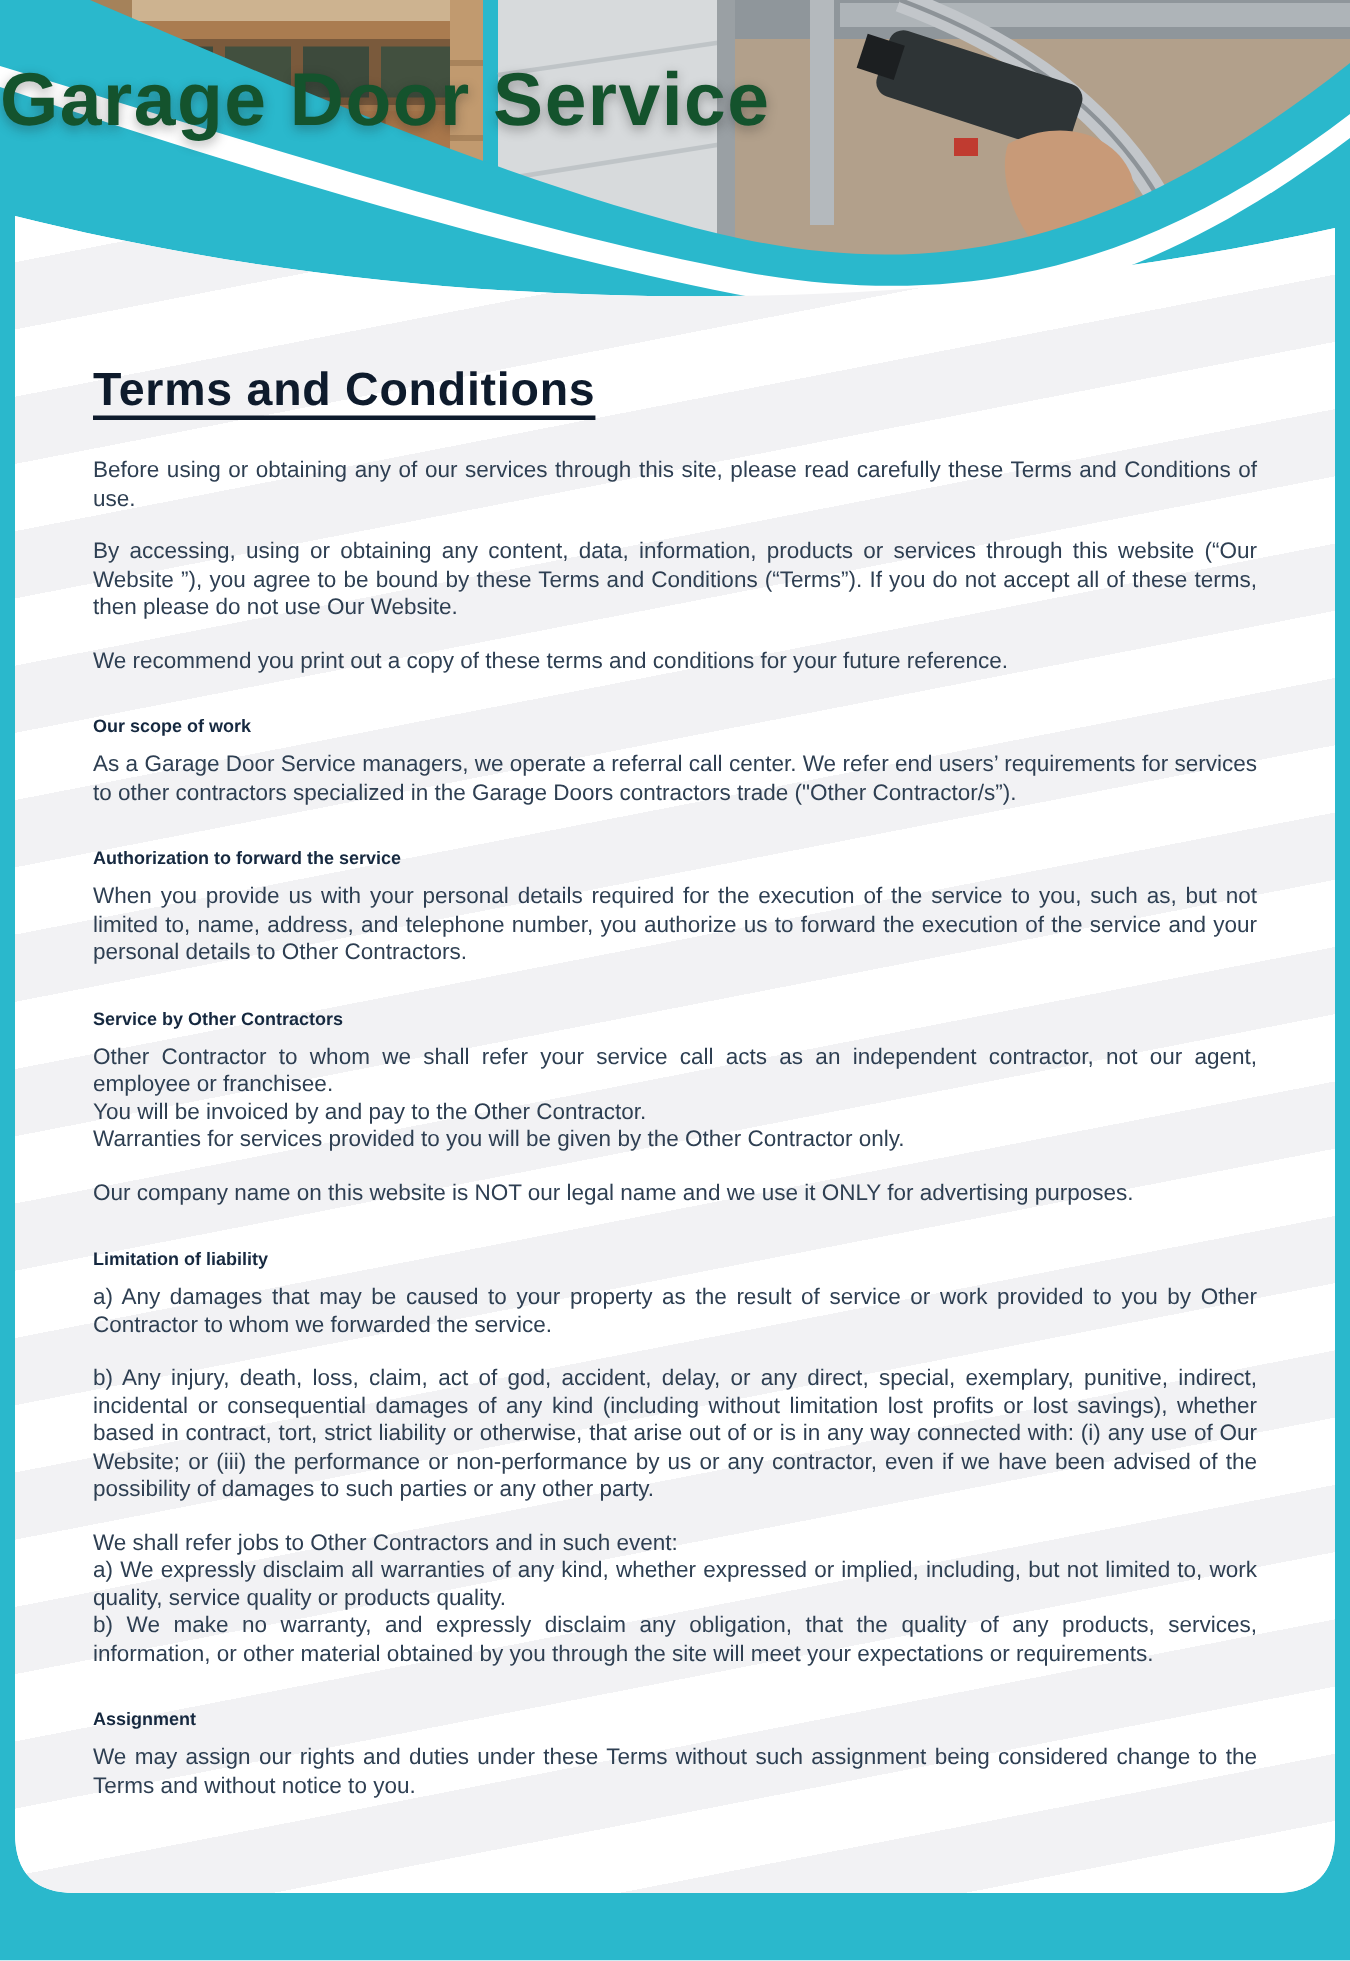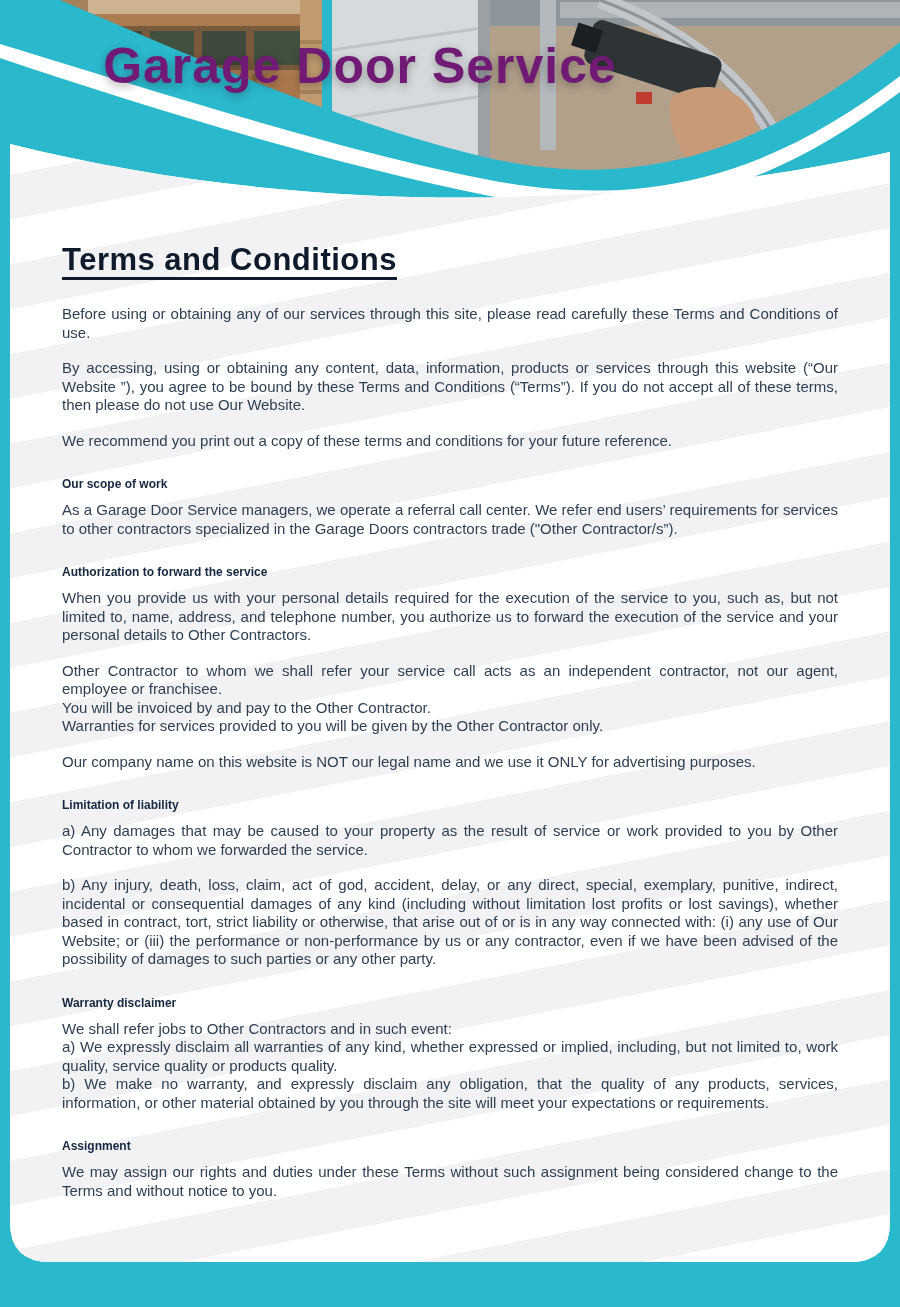--- a/index.html
+++ b/index.html
@@ -7,21 +7,21 @@
   .page{
     position:relative;width:900px;height:1307px;background:#2ab8cc;overflow:hidden;
   }
   
   .header-photos{position:absolute;top:0;left:0;width:900px;height:230px;}
   
   .header-swoosh{position:absolute;top:0;left:0;width:900px;height:240px;}
   
   .brand-title{
     position:absolute;top:34px;left:0;width:720px;height:64px;line-height:64px;
-    text-align:center;color:#701a75;font-size:50px;font-weight:700;letter-spacing:1px;
+    color:#14532d;font-size:50px;font-weight:700;letter-spacing:1px;
     text-shadow:0 3px 8px rgba(30,30,30,.35);white-space:nowrap;
   }
   
   .content-panel{
     position:absolute;top:130px;left:10px;width:880px;height:1132px;
     background:#ffffff;
     background-image:repeating-linear-gradient(169deg,#ffffff 0 44px,#f2f2f4 44px 88px);
     clip-path:path('M0,14 C280,84 600,84 880,22 L880,1092 Q880,1132 840,1132 L40,1132 Q0,1132 0,1092 Z');
   }
   .content-inner{padding:112px 52px 0 52px;}
@@ -112,28 +112,28 @@
       <div>
           <p>Before using or obtaining any of our services through this site, please read carefully these Terms and Conditions of use.</p>
           <p>By accessing, using or obtaining any content, data, information, products or services through this website (“Our Website ”), you agree to be bound by these Terms and Conditions (“Terms”). If you do not accept all of these terms, then please do not use Our Website.</p>
           <p>We recommend you print out a copy of these terms and conditions for your future reference.</p>
         </div>
       <div>
           <h2>Our scope of work</h2>
           <p>As a Garage Door Service managers, we operate a referral call center. We refer end users’ requirements for services to other contractors specialized in the Garage Doors contractors trade ("Other Contractor/s”).</p>
           <h2>Authorization to forward the service</h2>
           <p>When you provide us with your personal details required for the execution of the service to you, such as, but not limited to, name, address, and telephone number, you authorize us to forward the execution of the service and your personal details to Other Contractors.</p>
+          <h2>Service by Other Contractors</h2>
           <p>Other Contractor to whom we shall refer your service call acts as an independent contractor, not our agent, employee or franchisee.
 You will be invoiced by and pay to the Other Contractor.
 Warranties for services provided to you will be given by the Other Contractor only.</p>
           <p>Our company name on this website is NOT our legal name and we use it ONLY for advertising purposes.</p>
           <h2>Limitation of liability</h2>
           <p>a) Any damages that may be caused to your property as the result of service or work provided to you by Other Contractor to whom we forwarded the service.</p>
           <p>b) Any injury, death, loss, claim, act of god, accident, delay, or any direct, special, exemplary, punitive, indirect, incidental or consequential damages of any kind (including without limitation lost profits or lost savings), whether based in contract, tort, strict liability or otherwise, that arise out of or is in any way connected with: (i) any use of Our Website; or (iii) the performance or non-performance by us or any contractor, even if we have been advised of the possibility of damages to such parties or any other party.</p>
-          <h2>Warranty disclaimer</h2>
           <p>We shall refer jobs to Other Contractors and in such event:
 a) We expressly disclaim all warranties of any kind, whether expressed or implied, including, but not limited to, work quality, service quality or products quality.
 b) We make no warranty, and expressly disclaim any obligation, that the quality of any products, services, information, or other material obtained by you through the site will meet your expectations or requirements.</p>
           <h2>Assignment</h2>
           <p>We may assign our rights and duties under these Terms without such assignment being considered change to the Terms and without notice to you.</p>
         </div>
     </div>
   </div>
 
 </div>

